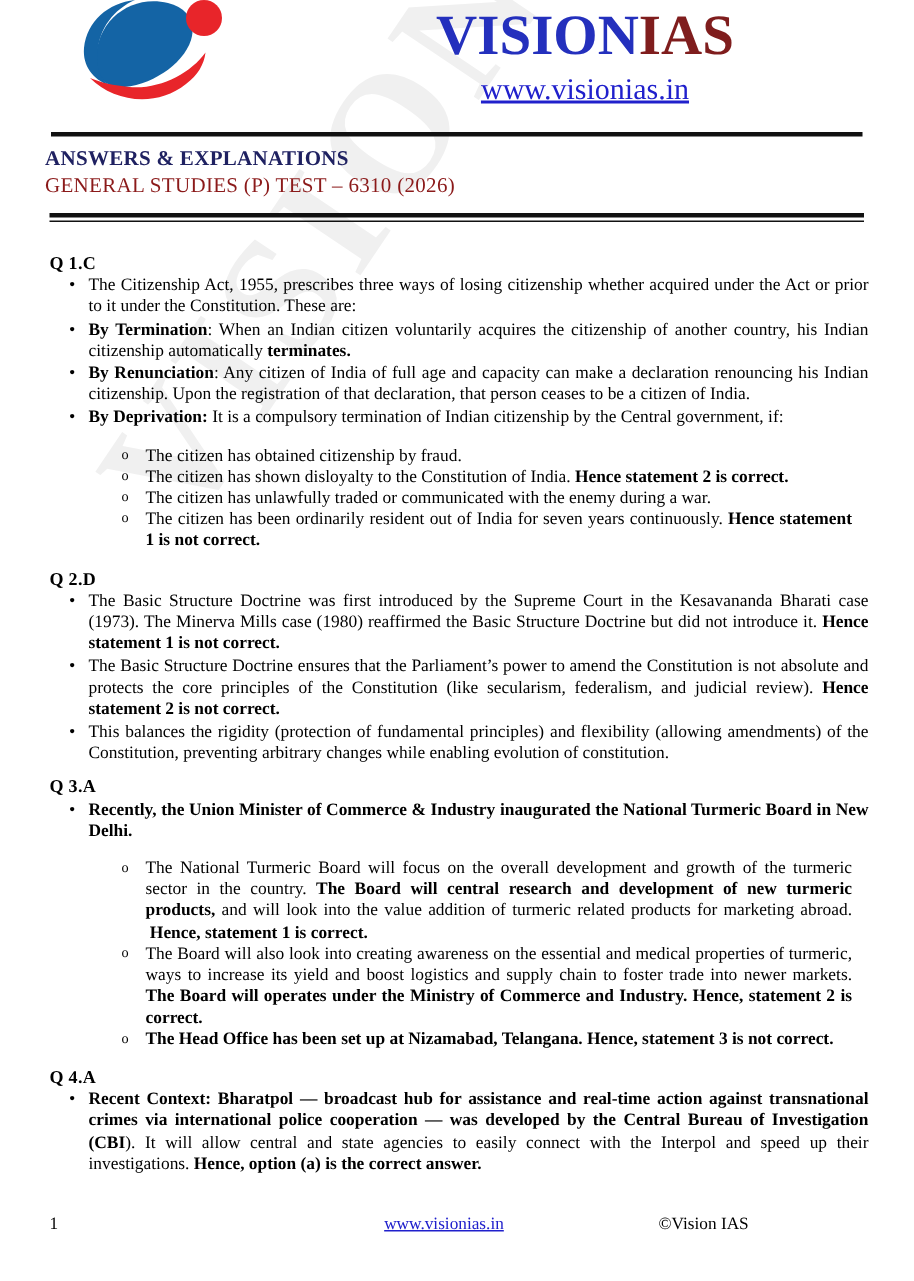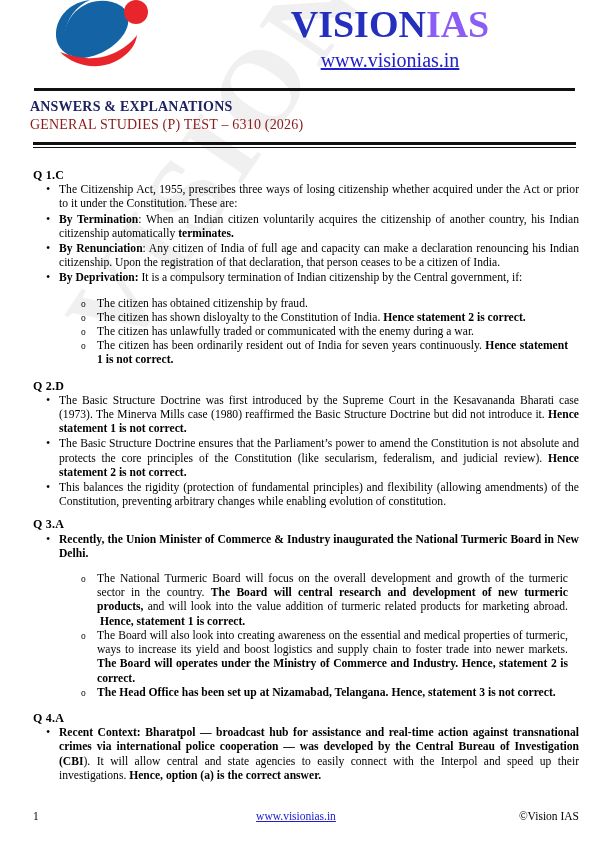--- a/index.html
+++ b/index.html
@@ -75,21 +75,21 @@
   }
   .brand-title {
     font-family: "Liberation Serif", serif;
     font-size: 38px;
     font-weight: bold;
     line-height: 44px;
     letter-spacing: 0px;
     white-space: nowrap;
   }
   .brand-vision { color: #2430bd; }
-  .brand-ias { color: #8b5cf6; }
+  .brand-ias { color: #7f1d1d; }
   .brand-url {
     display: inline-block;
     margin-top: 2px;
     font-family: "Liberation Serif", serif;
     font-size: 20px;
     color: #2020cc;
     text-decoration: underline;
     line-height: 24px;
   }
 
@@ -195,21 +195,21 @@
     font-size: 11.5px;
     z-index: 2;
   }
   .footer-left { width: 120px; text-align: left; padding-left: 3px;}
   .footer-center { flex: 1; text-align: center; }
   .footer-center a,
   .footer-center span.link {
     color: #2020cc;
     text-decoration: underline;
   }
-  .footer-right { width: 140px; text-align: right; }
+  .footer-right { width: 140px; }
 </style>
 </head>
 <body>
 
 <div class="page">
 
   <div class="watermark">
     <div class="watermark-text">VISIONIAS</div>
   </div>
 

